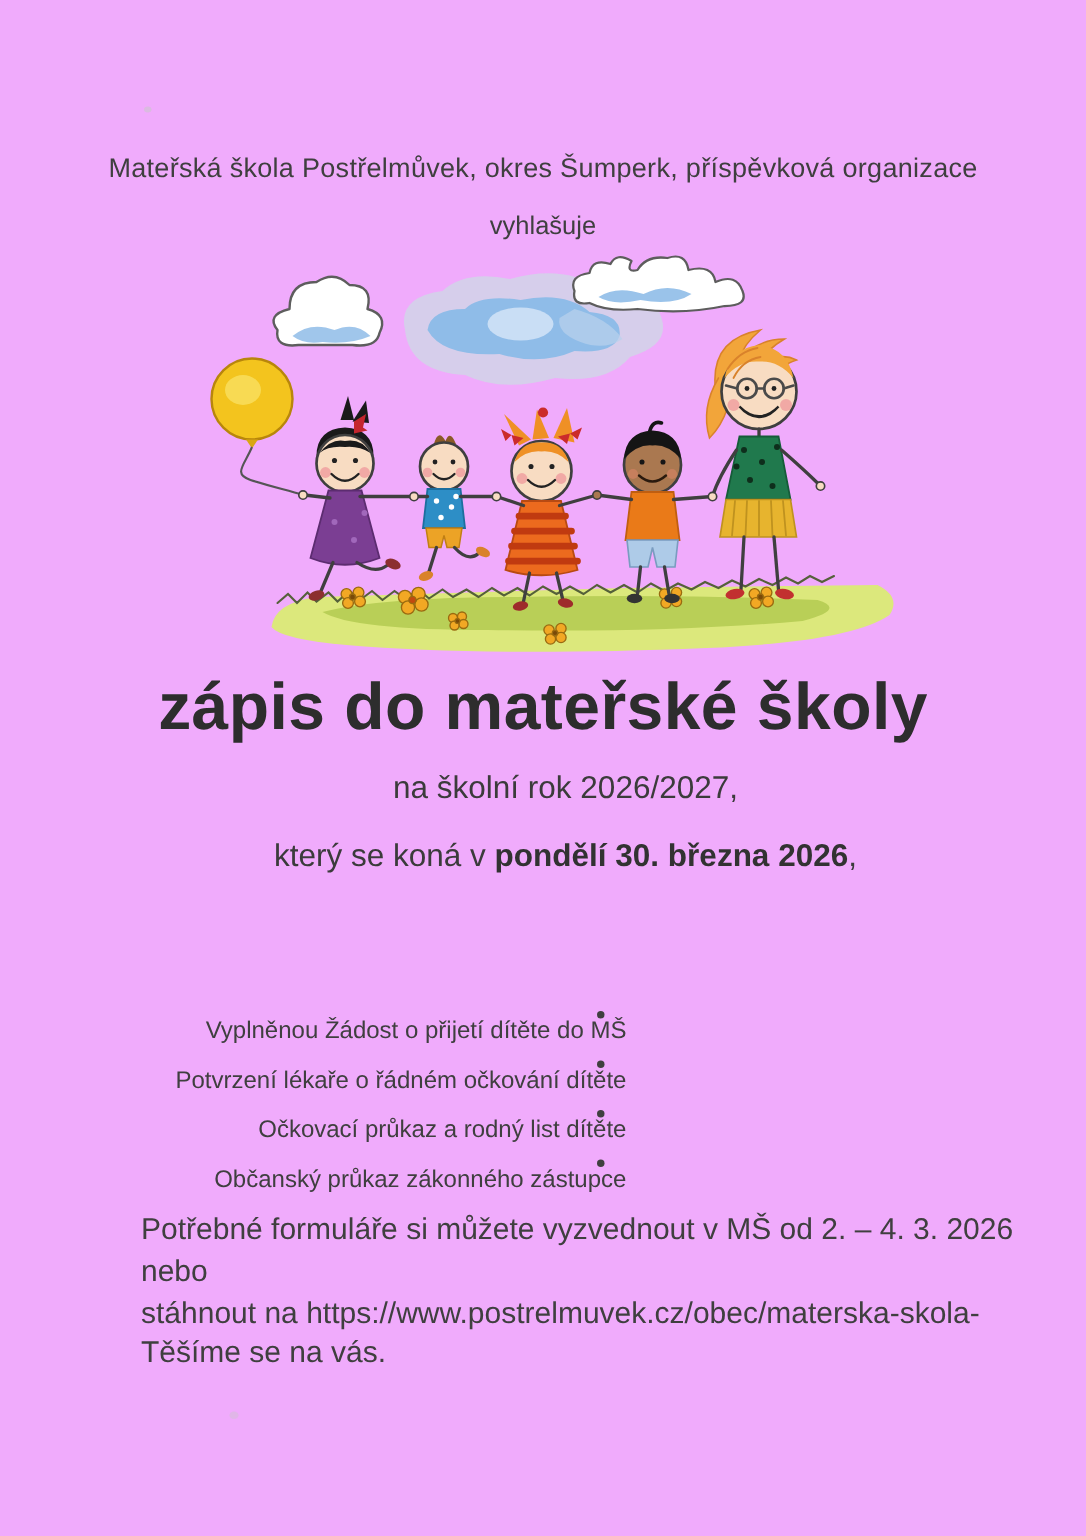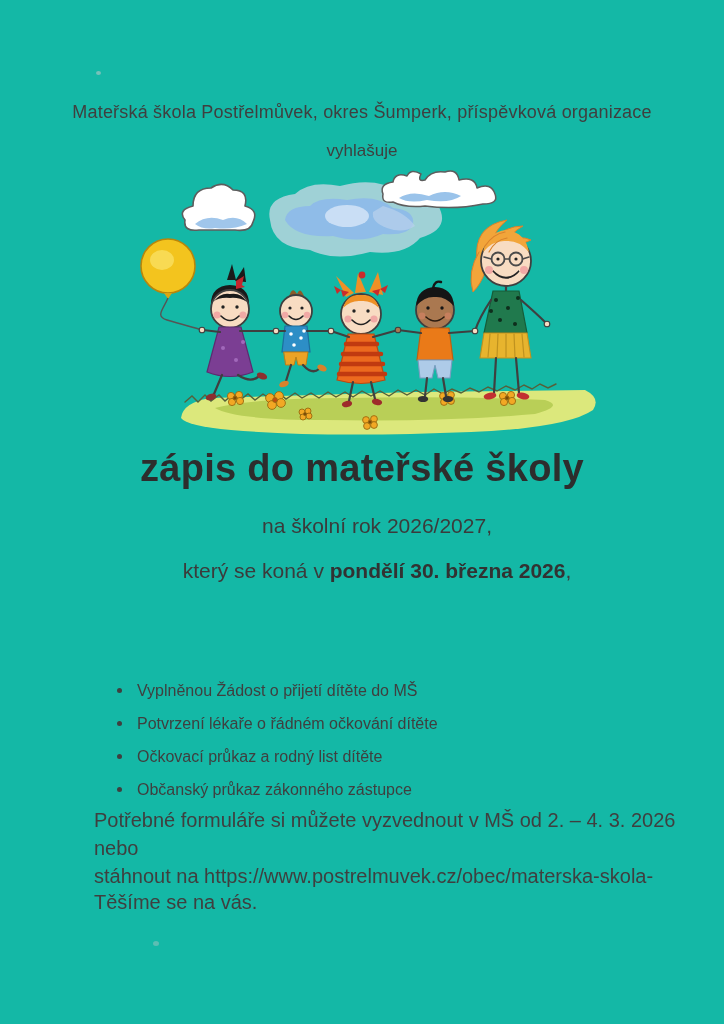--- a/index.html
+++ b/index.html
@@ -1,38 +1,38 @@
 <!DOCTYPE html>
 <html><head>
 <meta charset="utf-8">
 <style>
   html,body{margin:0;padding:0;background:#e8e8e8;}
   .page{
     position:relative;
     width:724px;height:1024px;
     margin:0 auto;
-    background:#14b8a6;
+    background:#f0abfc;
     font-family:"Liberation Sans","DejaVu Sans",sans-serif;
     color:#3f3f3f;
     overflow:hidden;
   }
   .abs{position:absolute;}
   .centered{left:0;width:724px;text-align:center;}
   .org-line{top:102px;font-size:18px;letter-spacing:.2px;}
   .announce-line{top:141px;font-size:17px;}
   .illustration{left:115px;top:168px;}
-  .main-title{top:447px;font-size:38px;font-weight:700;color:#2d2d2d;letter-spacing:.3px;}
+  .main-title{top:447px;font-size:44px;font-weight:700;color:#2d2d2d;letter-spacing:.3px;}
   .sub-line{font-size:21px;color:#3b3b3b;margin-left:15px;}
   .sub1{top:514px;}
   .sub2{top:559px;}
   .sub3{top:604px;}
   .sub-line b{font-weight:700;color:#323232;}
   .intro-line{top:648px;left:94px;font-size:16px;}
   .req-list{top:674px;left:117px;margin:0;padding:0;list-style:none;}
-  .req-list li{display:flex;align-items:center;height:33px;}
+  .req-list li{display:flex;align-items:flex-end;height:33px;flex-direction:column;}
   .bullet-dot{width:5px;height:5px;border-radius:50%;background:#3f3f3f;margin-right:15px;flex:0 0 auto;}
   .req-text{font-size:16px;}
   .forms-para{top:806px;left:94px;font-size:20px;line-height:28px;}
   .closing-line{top:891px;left:94px;font-size:20px;}
   .speck{position:absolute;border-radius:50%;background:#c9c9c9;}
   .speck1{left:96px;top:71px;width:5px;height:4px;opacity:.55;}
   .speck2{left:153px;top:941px;width:6px;height:5px;opacity:.4;}
 </style>
 </head>
 <body>

